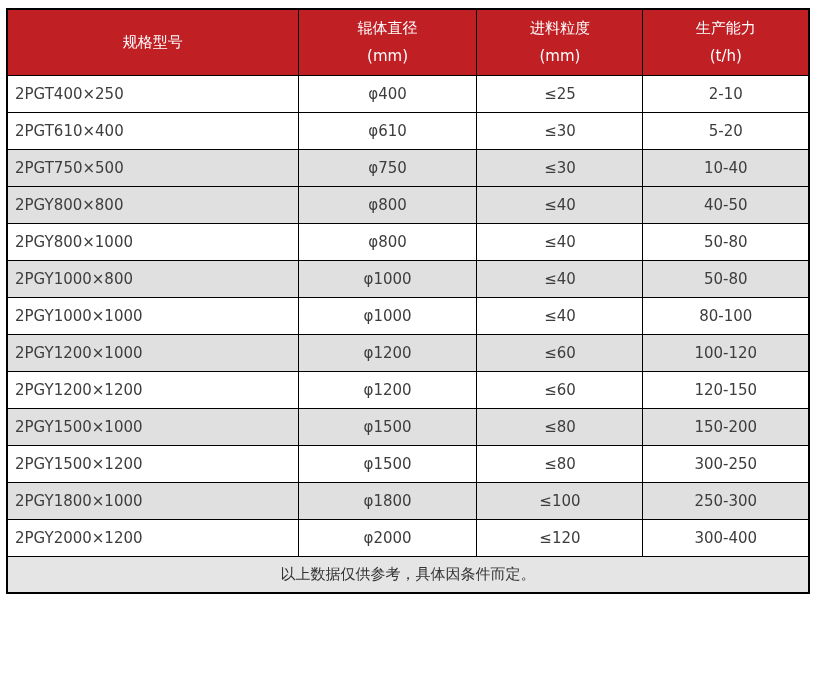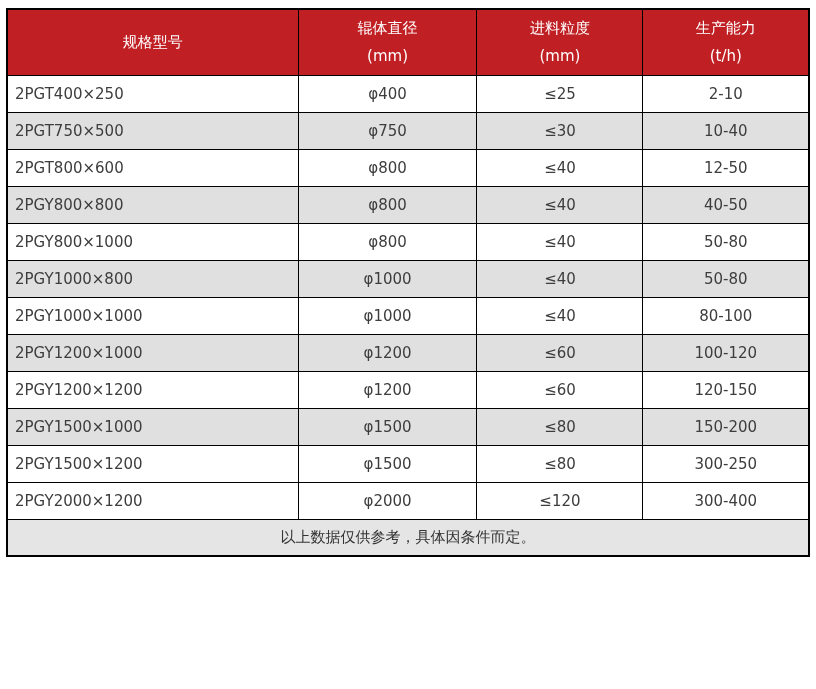--- a/index.html
+++ b/index.html
@@ -103,31 +103,31 @@
         </th>
       </tr>
     </thead>
     <tbody id="rows">
         <tr>
     <td class="cell-model">2PGT400×250</td>
     <td>φ400</td>
     <td>≤25</td>
     <td>2-10</td>
   </tr>
+        <tr>
+    <td class="cell-model">2PGT610×400</td>
+    <td>φ610</td>
+    <td>≤30</td>
+    <td>5-20</td>
+  </tr>
         <tr class="alt">
     <td class="cell-model">2PGT750×500</td>
     <td>φ750</td>
     <td>≤30</td>
     <td>10-40</td>
-  </tr>
-        <tr>
-    <td class="cell-model">2PGT800×600</td>
-    <td>φ800</td>
-    <td>≤40</td>
-    <td>12-50</td>
   </tr>
         <tr class="alt">
     <td class="cell-model">2PGY800×800</td>
     <td>φ800</td>
     <td>≤40</td>
     <td>40-50</td>
   </tr>
         <tr>
     <td class="cell-model">2PGY800×1000</td>
     <td>φ800</td>
@@ -163,20 +163,26 @@
     <td>φ1500</td>
     <td>≤80</td>
     <td>150-200</td>
   </tr>
         <tr>
     <td class="cell-model">2PGY1500×1200</td>
     <td>φ1500</td>
     <td>≤80</td>
     <td>300-250</td>
   </tr>
+        <tr class="alt">
+    <td class="cell-model">2PGY1800×1000</td>
+    <td>φ1800</td>
+    <td>≤100</td>
+    <td>250-300</td>
+  </tr>
         <tr>
     <td class="cell-model">2PGY2000×1200</td>
     <td>φ2000</td>
     <td>≤120</td>
     <td>300-400</td>
   </tr>
       </tbody>
     <tfoot>
       <tr>
         <td colspan="4">以上数据仅供参考，具体因条件而定。</td>

